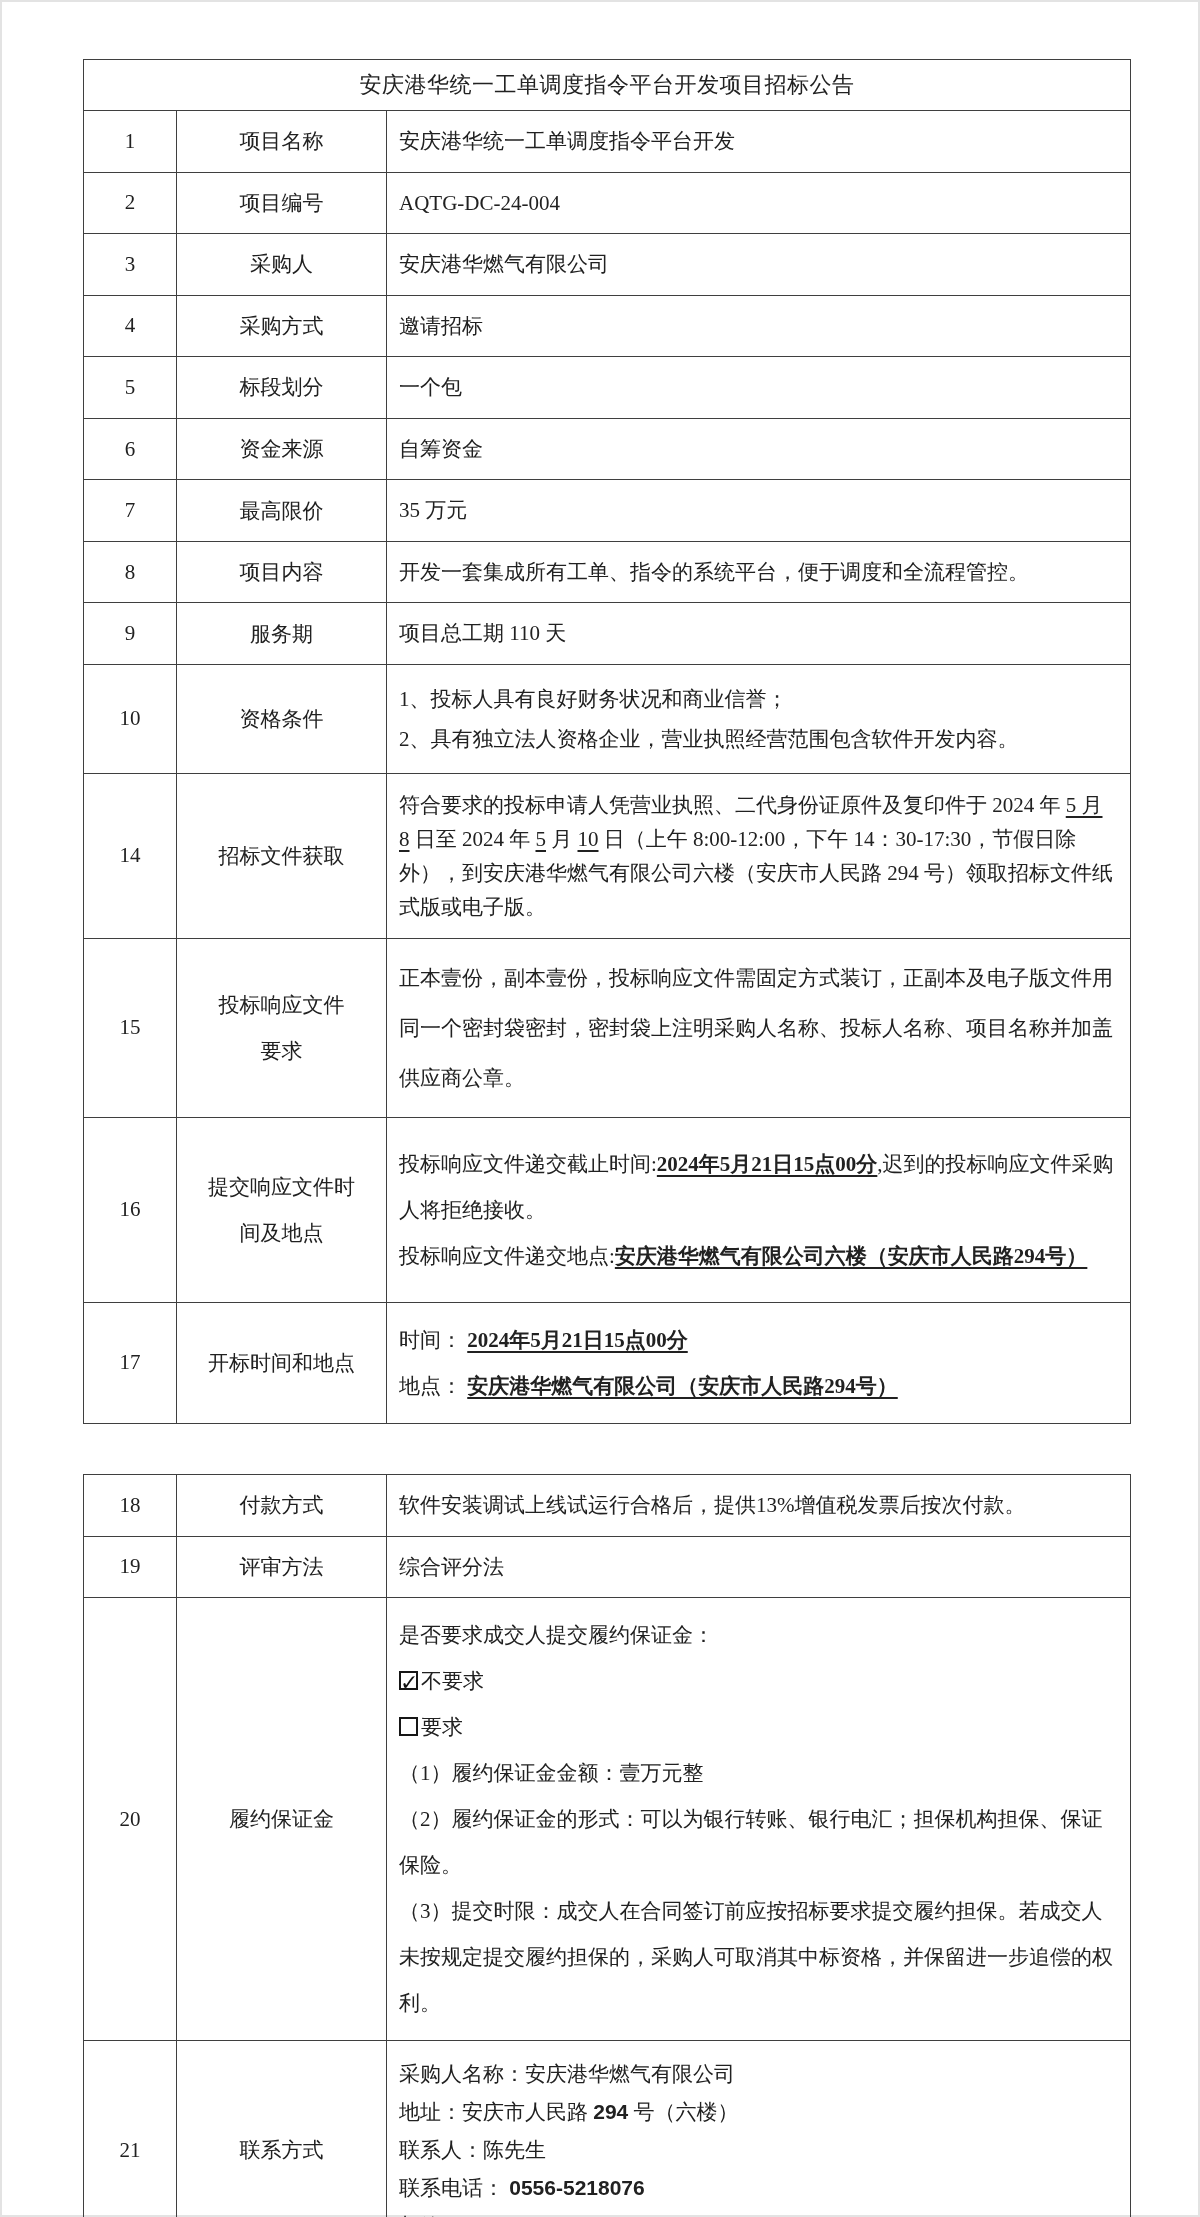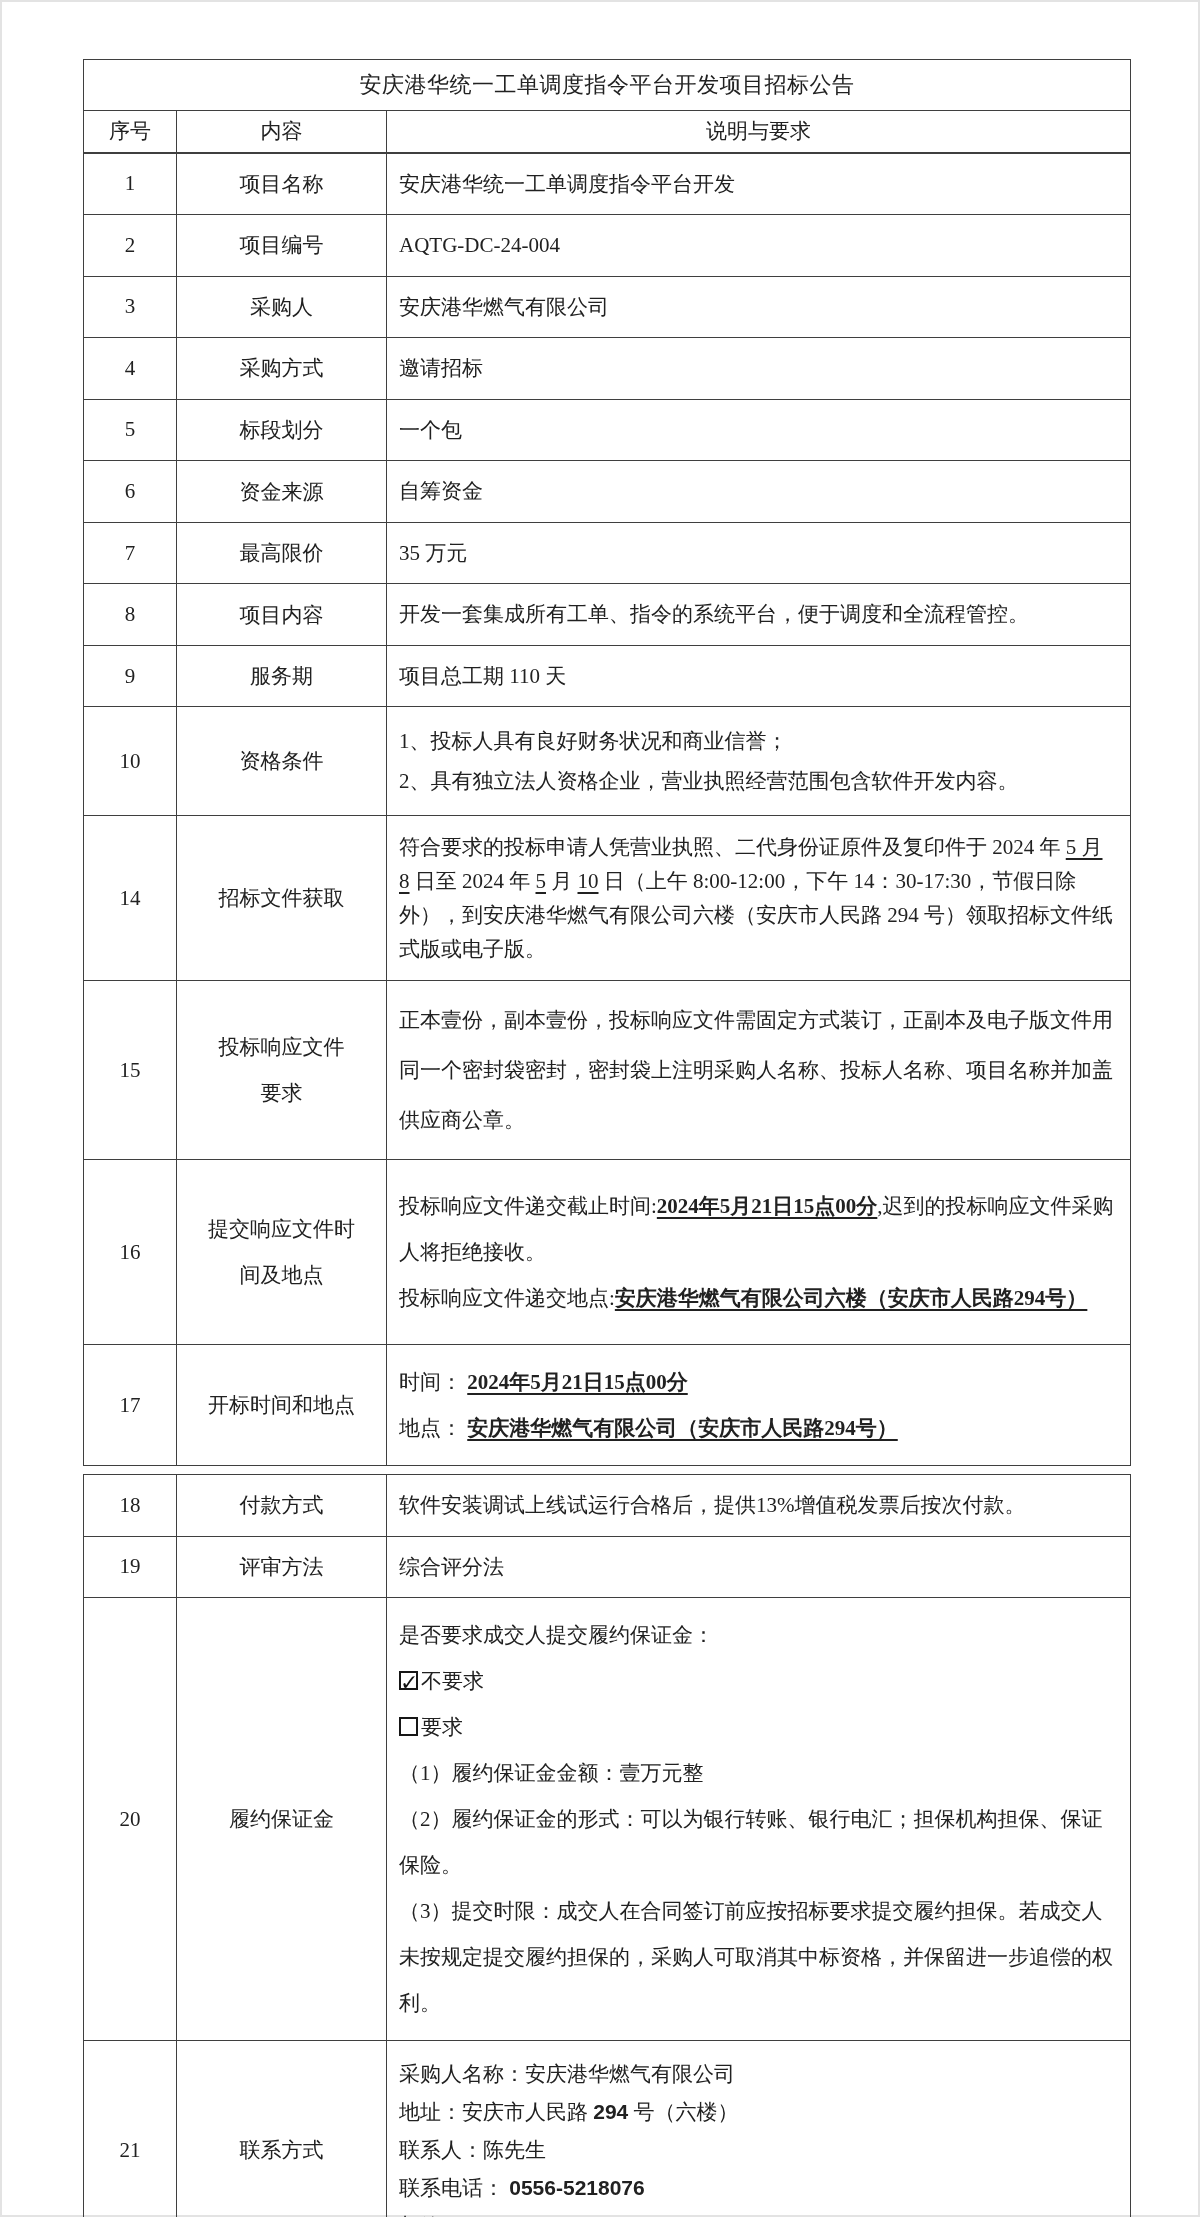--- a/index.html
+++ b/index.html
@@ -42,25 +42,20 @@
   <table class="tbl" id="t1">
     <colgroup>
         <col style="width:93px">
         <col style="width:210px">
         <col style="width:744px">
       </colgroup>
     <tbody>
       <tr>
         <td class="title-cell" colspan="3">安庆港华统一工单调度指令平台开发项目招标公告</td>
       </tr>
-      <tr class="hdr">
-        <td>序号</td>
-        <td>内容</td>
-        <td>说明与要求</td>
-      </tr>
     </tbody>
     <tbody id="t1-body">
         <tr style="height: 49px;">
           <td class="no-cell">1</td>
           <td class="label-cell">项目名称</td>
           <td class="content-cell">
             <div class="line"><span>安庆港华统一工单调度指令平台开发</span></div>
           </td>
         </tr>
         <tr style="height: 49px;">

